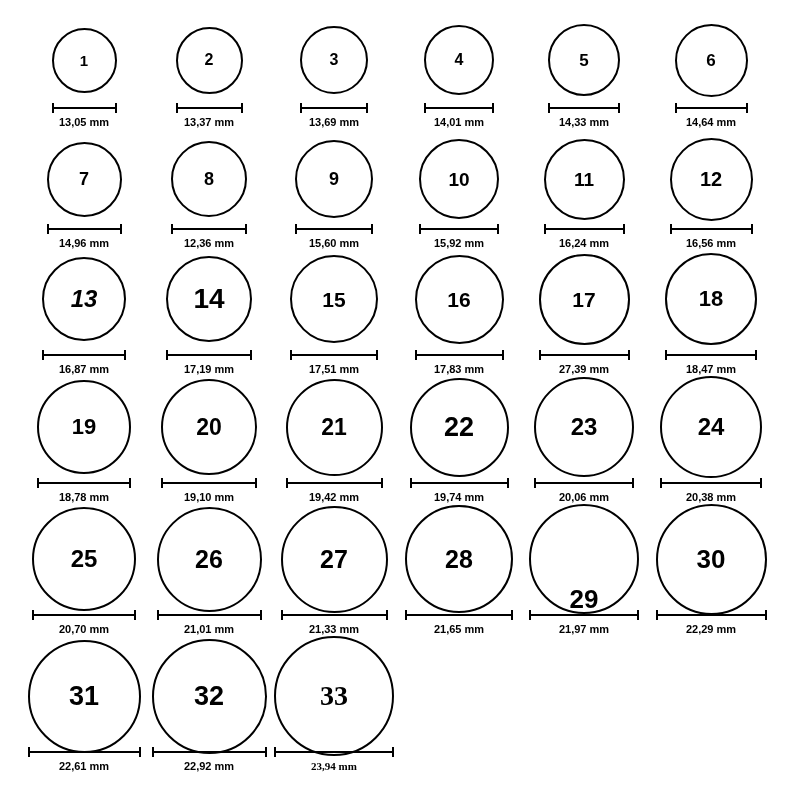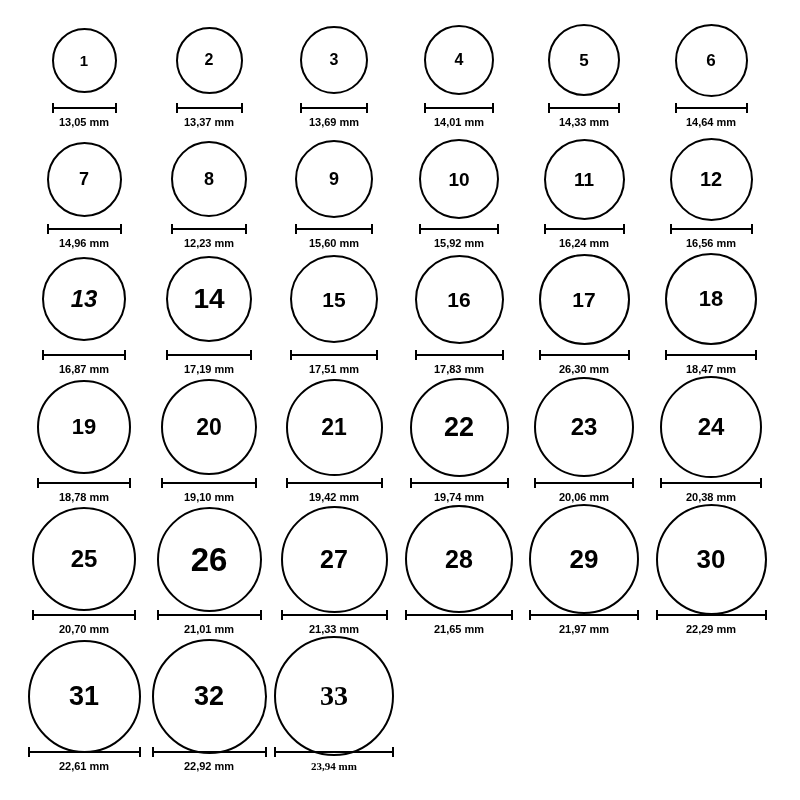--- a/index.html
+++ b/index.html
@@ -159,21 +159,21 @@
     </div>
     <div class="ring-cell" style="left: 147px; top: 141px; width: 124px;">
       <div class="ring-circle" style="width: 76px; height: 76px;">
         <span class="ring-number" style="font-size: 18px;">8</span>
       </div>
       <div class="measure" style="width: 76px; margin-top: 7px;">
         <div class="bar"></div>
         <div class="cap-left"></div>
         <div class="cap-right"></div>
       </div>
-      <div class="ring-label">12,23 mm</div>
+      <div class="ring-label">12,36 mm</div>
     </div>
     <div class="ring-cell" style="left: 272px; top: 140px; width: 124px;">
       <div class="ring-circle" style="width: 78px; height: 78px;">
         <span class="ring-number" style="font-size: 18px;">9</span>
       </div>
       <div class="measure" style="width: 78px; margin-top: 6px;">
         <div class="bar"></div>
         <div class="cap-left"></div>
         <div class="cap-right"></div>
       </div>
@@ -258,21 +258,21 @@
     </div>
     <div class="ring-cell" style="left: 522px; top: 253.5px; width: 124px;">
       <div class="ring-circle" style="width: 91px; height: 91px;">
         <span class="ring-number" style="font-size: 21px;">17</span>
       </div>
       <div class="measure" style="width: 91px; margin-top: 5.5px;">
         <div class="bar"></div>
         <div class="cap-left"></div>
         <div class="cap-right"></div>
       </div>
-      <div class="ring-label">26,30 mm</div>
+      <div class="ring-label">27,39 mm</div>
     </div>
     <div class="ring-cell" style="left: 649px; top: 253px; width: 124px;">
       <div class="ring-circle" style="width: 92px; height: 92px;">
         <span class="ring-number" style="font-size: 22px;">18</span>
       </div>
       <div class="measure" style="width: 92px; margin-top: 5px;">
         <div class="bar"></div>
         <div class="cap-left"></div>
         <div class="cap-right"></div>
       </div>
@@ -350,21 +350,21 @@
       </div>
       <div class="measure" style="width: 104px; margin-top: -1px;">
         <div class="bar"></div>
         <div class="cap-left"></div>
         <div class="cap-right"></div>
       </div>
       <div class="ring-label">20,70 mm</div>
     </div>
     <div class="ring-cell" style="left: 147px; top: 506.5px; width: 124px;">
       <div class="ring-circle" style="width: 105px; height: 105px;">
-        <span class="ring-number" style="font-size: 33px;">26</span>
+        <span class="ring-number" style="font-size: 25px;">26</span>
       </div>
       <div class="measure" style="width: 105px; margin-top: -1.5px;">
         <div class="bar"></div>
         <div class="cap-left"></div>
         <div class="cap-right"></div>
       </div>
       <div class="ring-label">21,01 mm</div>
     </div>
     <div class="ring-cell" style="left: 272px; top: 505.5px; width: 124px;">
       <div class="ring-circle" style="width: 107px; height: 107px;">
@@ -382,21 +382,21 @@
         <span class="ring-number" style="font-size: 25px;">28</span>
       </div>
       <div class="measure" style="width: 108px; margin-top: -3px;">
         <div class="bar"></div>
         <div class="cap-left"></div>
         <div class="cap-right"></div>
       </div>
       <div class="ring-label">21,65 mm</div>
     </div>
     <div class="ring-cell" style="left: 522px; top: 504px; width: 124px;">
-      <div class="ring-circle" style="width: 110px; height: 110px;">
+      <div class="ring-circle" style="width: 110px; height: 110px; align-items: flex-end;">
         <span class="ring-number" style="font-size: 26px;">29</span>
       </div>
       <div class="measure" style="width: 110px; margin-top: -4px;">
         <div class="bar"></div>
         <div class="cap-left"></div>
         <div class="cap-right"></div>
       </div>
       <div class="ring-label">21,97 mm</div>
     </div>
     <div class="ring-cell" style="left: 649px; top: 503.5px; width: 124px;">

